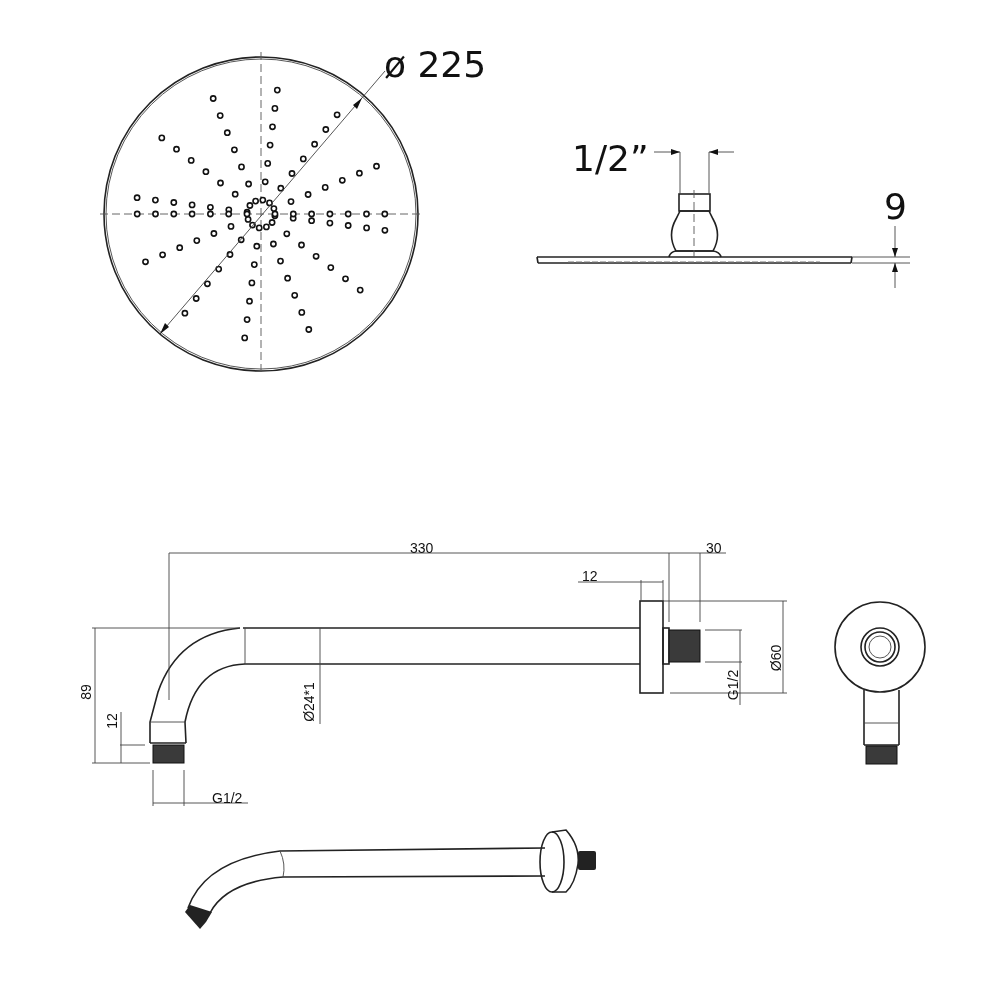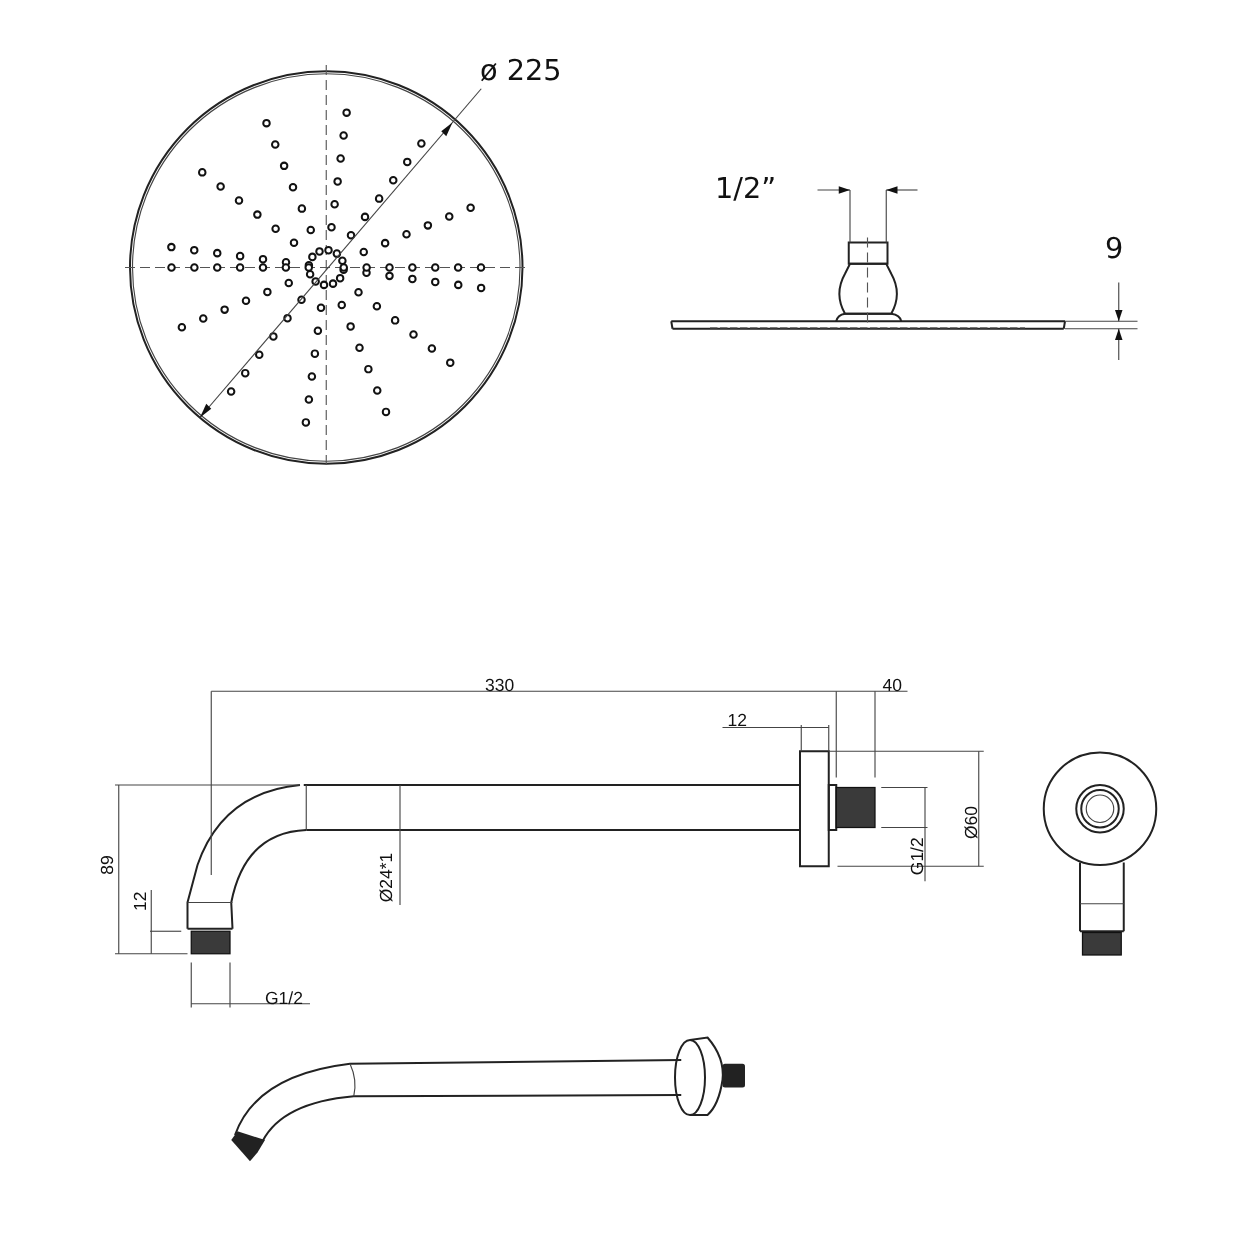--- a/index.html
+++ b/index.html
@@ -4,21 +4,21 @@
 <style>
   html,body{margin:0;padding:0;background:#fff;}
   body{width:1000px;height:1000px;position:relative;overflow:hidden;font-family:"Liberation Sans",sans-serif;}
   svg{position:absolute;left:0;top:0;}
   .ln{stroke:#222;fill:none;stroke-width:1.6;}
   .thin{stroke:#444;fill:none;stroke-width:0.9;}
   .dash{stroke:#555;fill:none;stroke-width:0.9;stroke-dasharray:8 4;}
   .hole{stroke:#111;fill:#fff;stroke-width:1.6;}
   .thread{fill:#3a3a3a;stroke:#111;stroke-width:1;}
   .lbl{position:absolute;color:#111;white-space:nowrap;}
-  .big{font-size:23px;font-family:"DejaVu Sans",sans-serif;}
+  .big{font-size:36px;font-family:"DejaVu Sans",sans-serif;}
   .small{font-size:14px;}
   .rot{transform:rotate(-90deg);transform-origin:center center;}
 </style>
 </head>
 <body>
 
 <div>
 <svg width="1000" height="1000">
   <circle cx="261" cy="214" r="157" class="ln"></circle>
   <circle cx="261" cy="214" r="155" class="thin"></circle>
@@ -205,22 +205,22 @@
 
   <line x1="120" y1="745" x2="145" y2="745" class="thin"></line>
   <line x1="121" y1="712" x2="121" y2="763" class="thin"></line>
 
   <line x1="320" y1="628" x2="320" y2="724" class="thin"></line>
 
   <line x1="153" y1="770" x2="153" y2="806" class="thin"></line>
   <line x1="184" y1="770" x2="184" y2="806" class="thin"></line>
   <line x1="153" y1="803" x2="248" y2="803" class="thin"></line>
 </svg>
-<div class="lbl small" style="left:388px;top:540px;">330</div>
-<div class="lbl small" style="left:706px;top:540px;">40</div>
+<div class="lbl small" style="left:410px;top:540px;">330</div>
+<div class="lbl small" style="left:706px;top:540px;">30</div>
 <div class="lbl small" style="left:582px;top:568px;">12</div>
 <div class="lbl small rot" style="left:78px;top:684px;">89</div>
 <div class="lbl small rot" style="left:104px;top:713px;">12</div>
 <div class="lbl small rot" style="left:289px;top:694px;">Ø24*1</div>
 <div class="lbl small" style="left:212px;top:790px;">G1/2</div>
 <div class="lbl small rot" style="left:718px;top:677px;">G1/2</div>
 <div class="lbl small rot" style="left:763px;top:650px;">Ø60</div>
 </div>
 
 <div>

